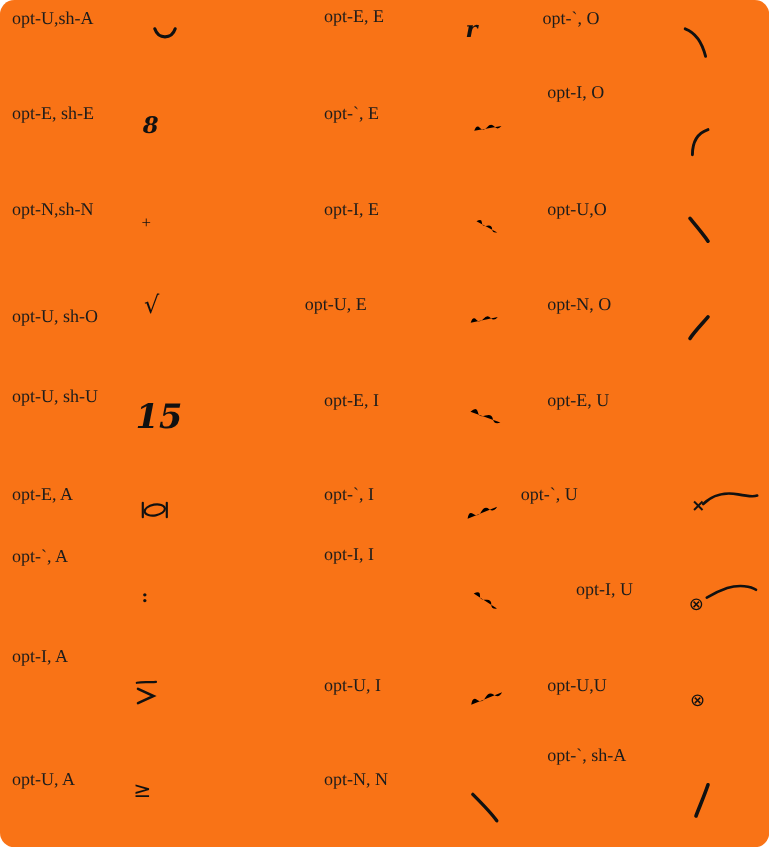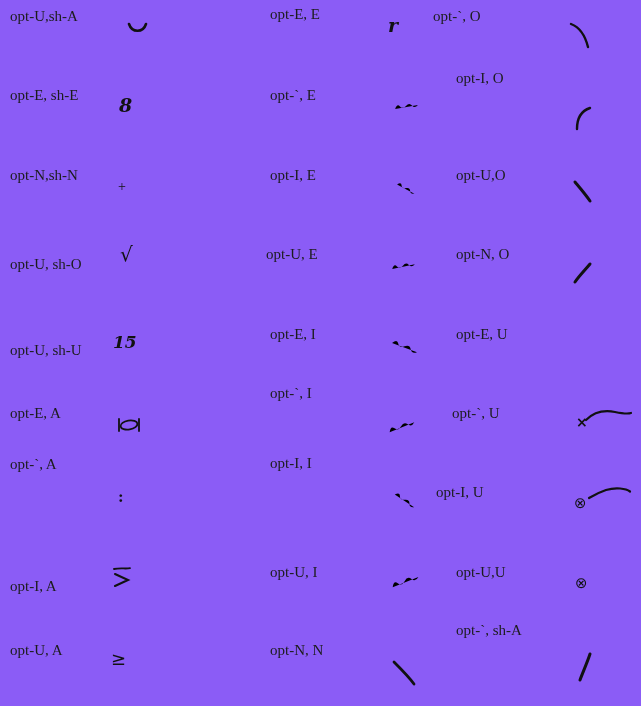--- a/index.html
+++ b/index.html
@@ -1,17 +1,17 @@
 <!DOCTYPE html>
 <html><head>
 <meta charset="utf-8">
 <style>
   html,body{margin:0;padding:0;background:#fff;}
-  .page{position:relative;width:641px;height:706px;background:#8b5cf6;overflow:hidden;
-        font-family:"Liberation Serif",serif;}
+  .page{position:relative;width:641px;height:706px;background:#f97316;overflow:hidden;
+        font-family:"Liberation Serif",serif;border-radius:12px;}
   .lbl{position:absolute;font-size:15px;color:#1c1c1c;white-space:nowrap;
        font-family:"Liberation Serif",serif;}
   .gt{position:absolute;color:#111;line-height:1;white-space:nowrap;}
   .gs{position:absolute;overflow:visible;}
   .gs path, .gs ellipse, .gs line{stroke:#111;fill:none;stroke-linecap:round;}
   .it{font-family:"DejaVu Serif",serif;font-style:italic;font-weight:700;}
   .sans{font-family:"DejaVu Sans",sans-serif;}
   .sq{stroke-width:1.5;}
   svg.defs{position:absolute;width:0;height:0;}
 </style>
@@ -23,51 +23,51 @@
   <svg class="defs" aria-hidden="true">
     <defs>
       <path id="squig" d="M0,2 Q2.5,-3.5 5,0 T11,0 T17,0 T23,0"></path>
     </defs>
   </svg>
 
   <span class="lbl" style="left:10px;top:8px">opt-U,sh-A</span>
   <span class="lbl" style="left:10px;top:87px">opt-E, sh-E</span>
   <span class="lbl" style="left:10px;top:167px">opt-N,sh-N</span>
   <span class="lbl" style="left:10px;top:256px">opt-U, sh-O</span>
-  <span class="lbl" style="left:10px;top:342px">opt-U, sh-U</span>
+  <span class="lbl" style="left:10px;top:323px">opt-U, sh-U</span>
   <span class="lbl" style="left:10px;top:405px">opt-E, A</span>
   <span class="lbl" style="left:10px;top:456px">opt-`, A</span>
-  <span class="lbl" style="left:10px;top:578px">opt-I, A</span>
+  <span class="lbl" style="left:10px;top:540px">opt-I, A</span>
   <span class="lbl" style="left:10px;top:642px">opt-U, A</span>
 
   <svg class="gs" style="left:127px;top:22px" width="22" height="14">
     <path d="M2,2 C5,11 16,11 19,2" stroke-width="2.6"></path>
   </svg>
   <span class="gt it" style="left:119px;top:96px;font-size:19px">8</span>
   <span class="gt" style="left:118px;top:180px;font-size:14px;font-family:'Liberation Serif',serif">+</span>
   <span class="gt sans" style="left:120px;top:244px;font-size:20px">√</span>
-  <span class="gt it" style="left:113px;top:334px;font-size:17px">15</span>
+  <span class="gt it" style="left:113px;top:334px;font-size:28px">15</span>
   <svg class="gs" style="left:115px;top:416px" width="28" height="18">
     <path d="M4,3 L4,15" stroke-width="1.8"></path>
     <path d="M24,3 L24,15" stroke-width="1.8"></path>
     <ellipse cx="14" cy="9" rx="8.5" ry="4.5" transform="rotate(-10 14 9)" stroke-width="1.8"></ellipse>
   </svg>
   <span class="gt" style="left:118px;top:490px;font-size:15px;font-weight:700;font-family:'DejaVu Serif',serif">:</span>
   <svg class="gs" style="left:112px;top:566px" width="20" height="24">
     <path d="M2,3 C8,1.8 14,3 18,2.2" stroke-width="1.8"></path>
     <path d="M3,8 L16,14 L3,20" stroke-width="2.1"></path>
   </svg>
   <span class="gt sans" style="left:111px;top:650px;font-size:18px">≥</span>
 
   <span class="lbl" style="left:270px;top:6px">opt-E, E</span>
   <span class="lbl" style="left:270px;top:87px">opt-`, E</span>
   <span class="lbl" style="left:270px;top:167px">opt-I, E</span>
-  <span class="lbl" style="left:266px;top:246px">opt-U, E</span>
+  <span class="lbl" style="left:254px;top:246px">opt-U, E</span>
   <span class="lbl" style="left:270px;top:326px">opt-E, I</span>
-  <span class="lbl" style="left:270px;top:385px">opt-`, I</span>
+  <span class="lbl" style="left:270px;top:405px">opt-`, I</span>
   <span class="lbl" style="left:270px;top:455px">opt-I, I</span>
   <span class="lbl" style="left:270px;top:564px">opt-U, I</span>
   <span class="lbl" style="left:270px;top:642px">opt-N, N</span>
 
   <span class="gt it" style="left:388px;top:16px;font-size:19px">r</span>
   <svg class="gs" style="left:393px;top:98px" width="30" height="16">
     <g transform="translate(2,9) rotate(-5)">
         <use href="#squig" class="sq"></use>
       </g>
   </svg>
@@ -98,27 +98,27 @@
   </svg>
   <svg class="gs" style="left:390px;top:566px" width="36" height="26">
     <g transform="translate(2,19) rotate(-17) scale(1.2)">
         <use href="#squig" class="sq"></use>
       </g>
   </svg>
   <svg class="gs" style="left:392px;top:660px" width="26" height="28">
     <path d="M2,2 C9,9 17,17 22,24" stroke-width="2.8"></path>
   </svg>
 
-  <span class="lbl" style="left:433px;top:8px">opt-`, O</span>
+  <span class="lbl" style="left:452px;top:8px">opt-`, O</span>
   <span class="lbl" style="left:456px;top:70px">opt-I, O</span>
   <span class="lbl" style="left:456px;top:167px">opt-U,O</span>
   <span class="lbl" style="left:456px;top:246px">opt-N, O</span>
   <span class="lbl" style="left:456px;top:326px">opt-E, U</span>
-  <span class="lbl" style="left:452px;top:405px">opt-`, U</span>
-  <span class="lbl" style="left:436px;top:484px">opt-I, U</span>
+  <span class="lbl" style="left:434px;top:405px">opt-`, U</span>
+  <span class="lbl" style="left:480px;top:484px">opt-I, U</span>
   <span class="lbl" style="left:456px;top:564px">opt-U,U</span>
   <span class="lbl" style="left:456px;top:622px">opt-`, sh-A</span>
 
   <svg class="gs" style="left:569px;top:22px" width="24" height="30">
     <path d="M2,2 C10,5 16,13 19,25" stroke-width="2.4"></path>
   </svg>
   <svg class="gs" style="left:575px;top:106px" width="18" height="26">
     <path d="M2,23 C2,13 6,5 15,2" stroke-width="2.4"></path>
   </svg>
   <svg class="gs" style="left:573px;top:180px" width="20" height="24">

